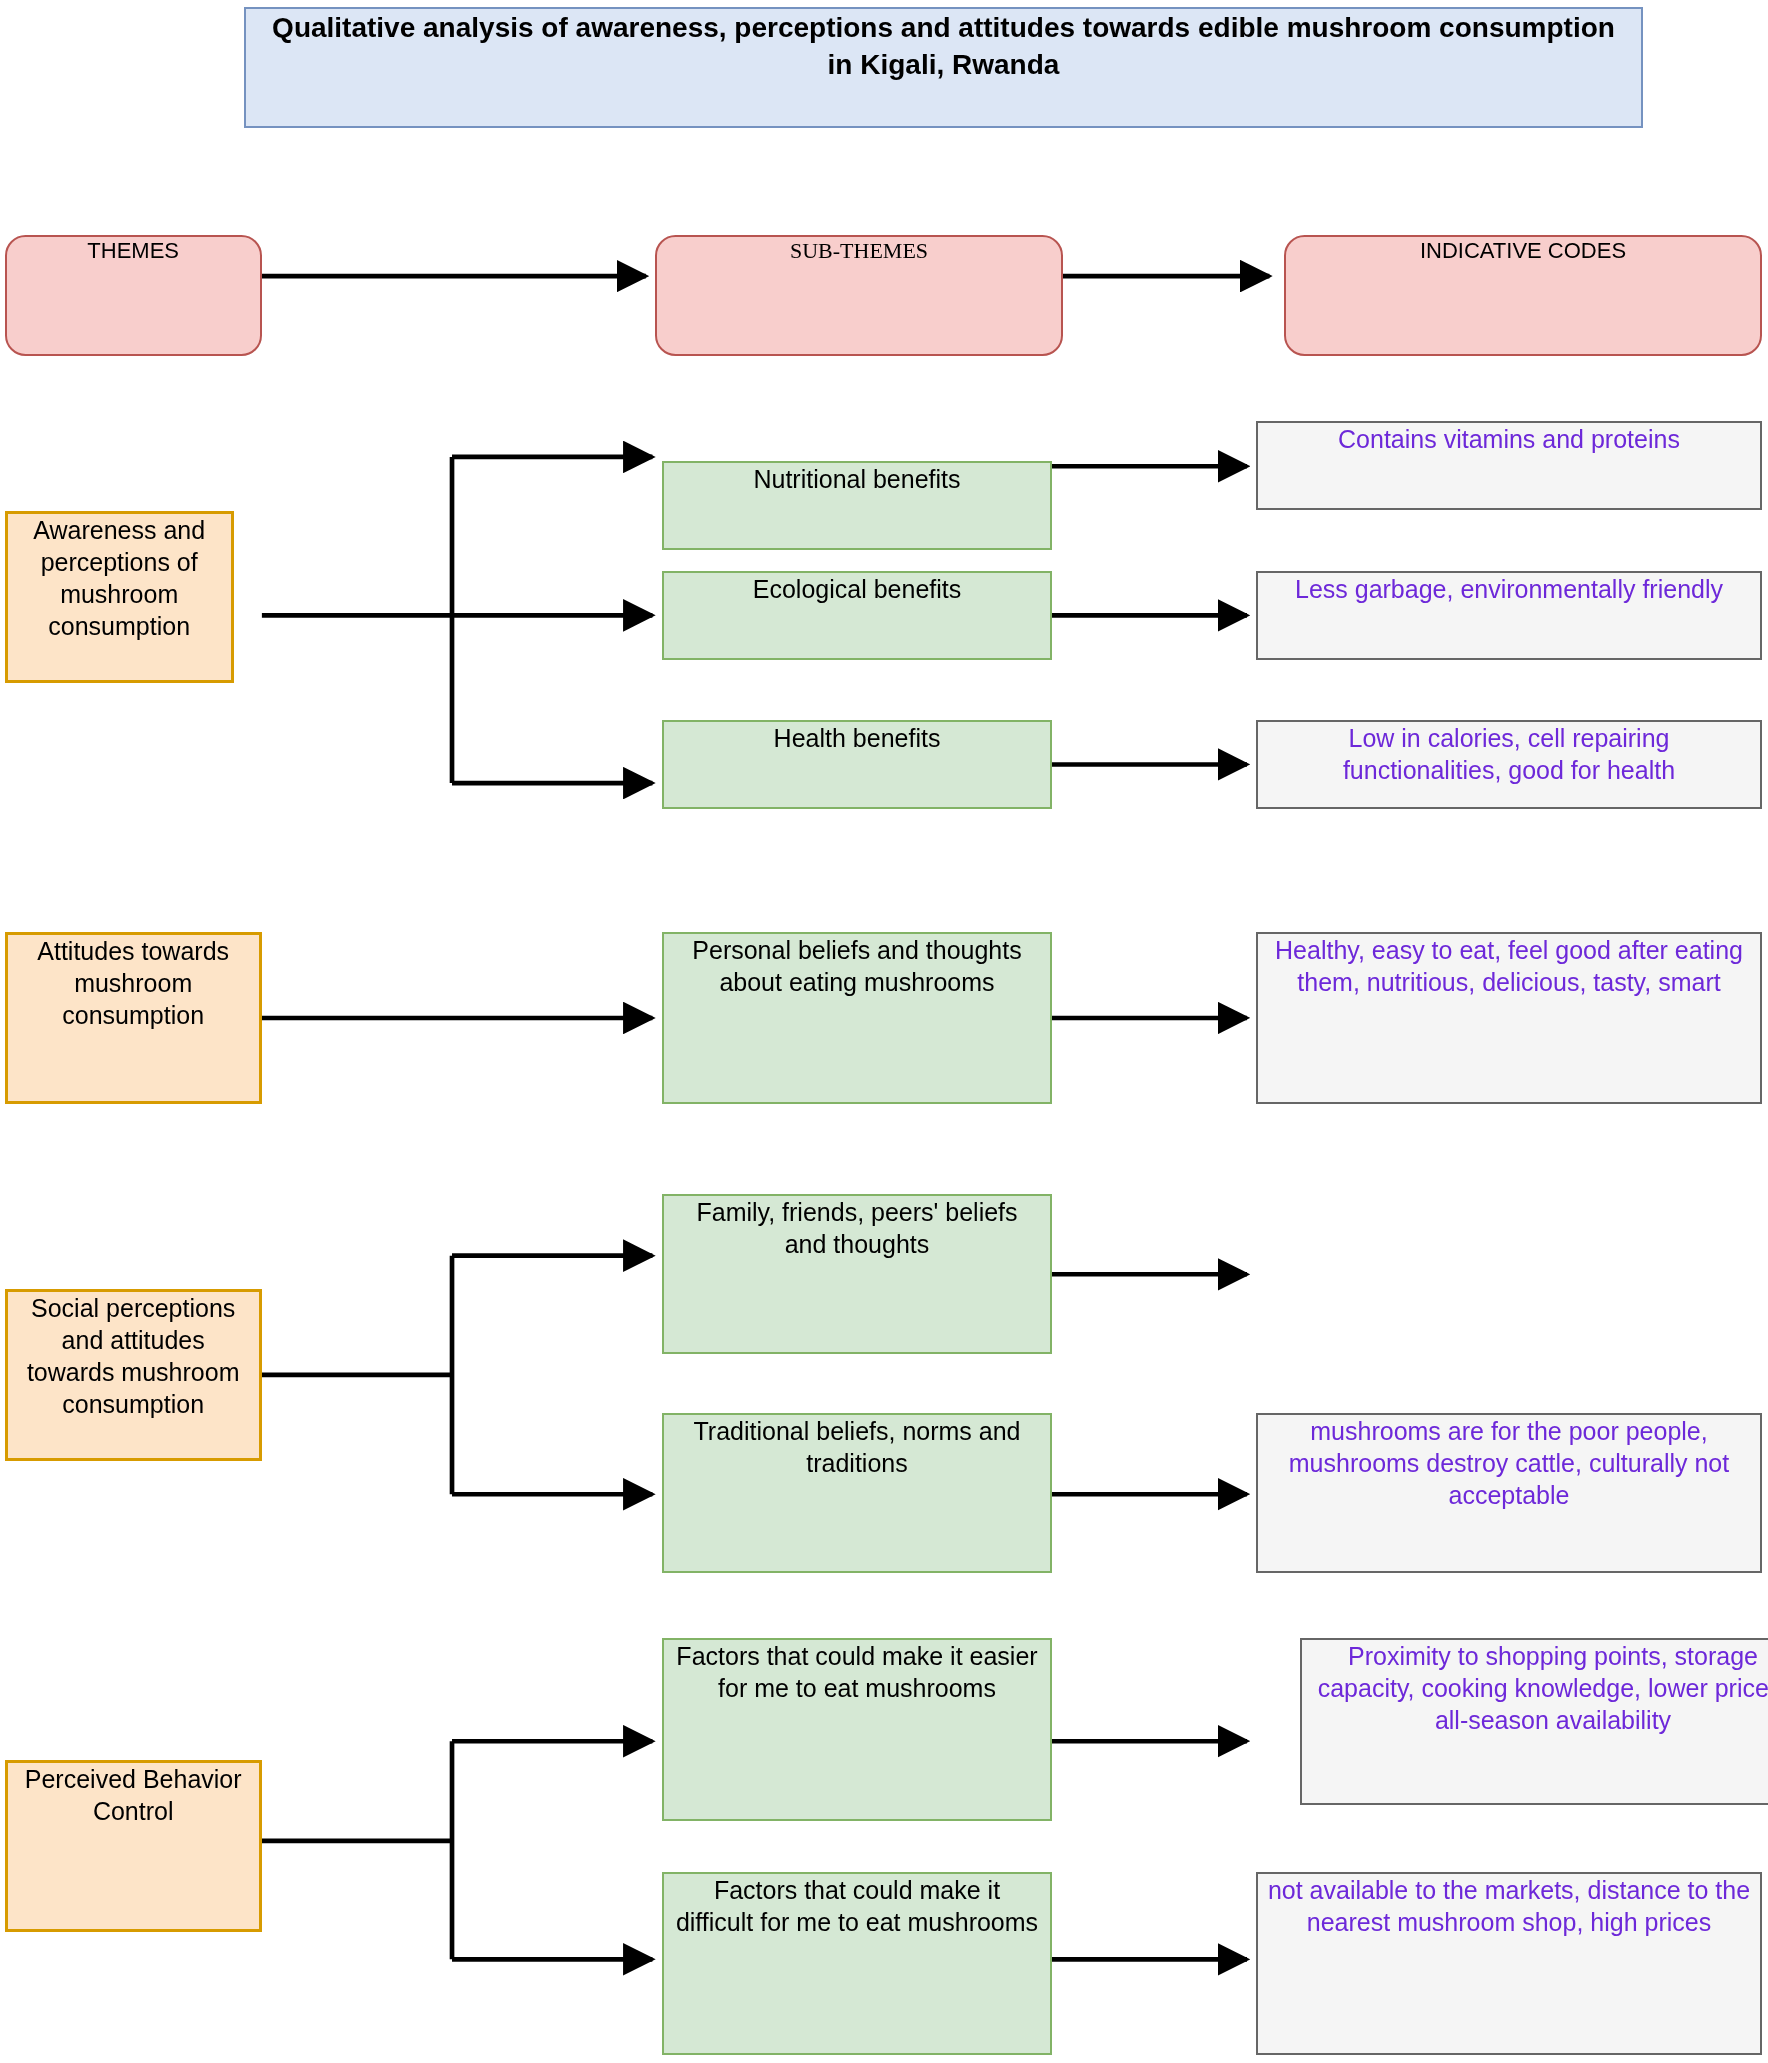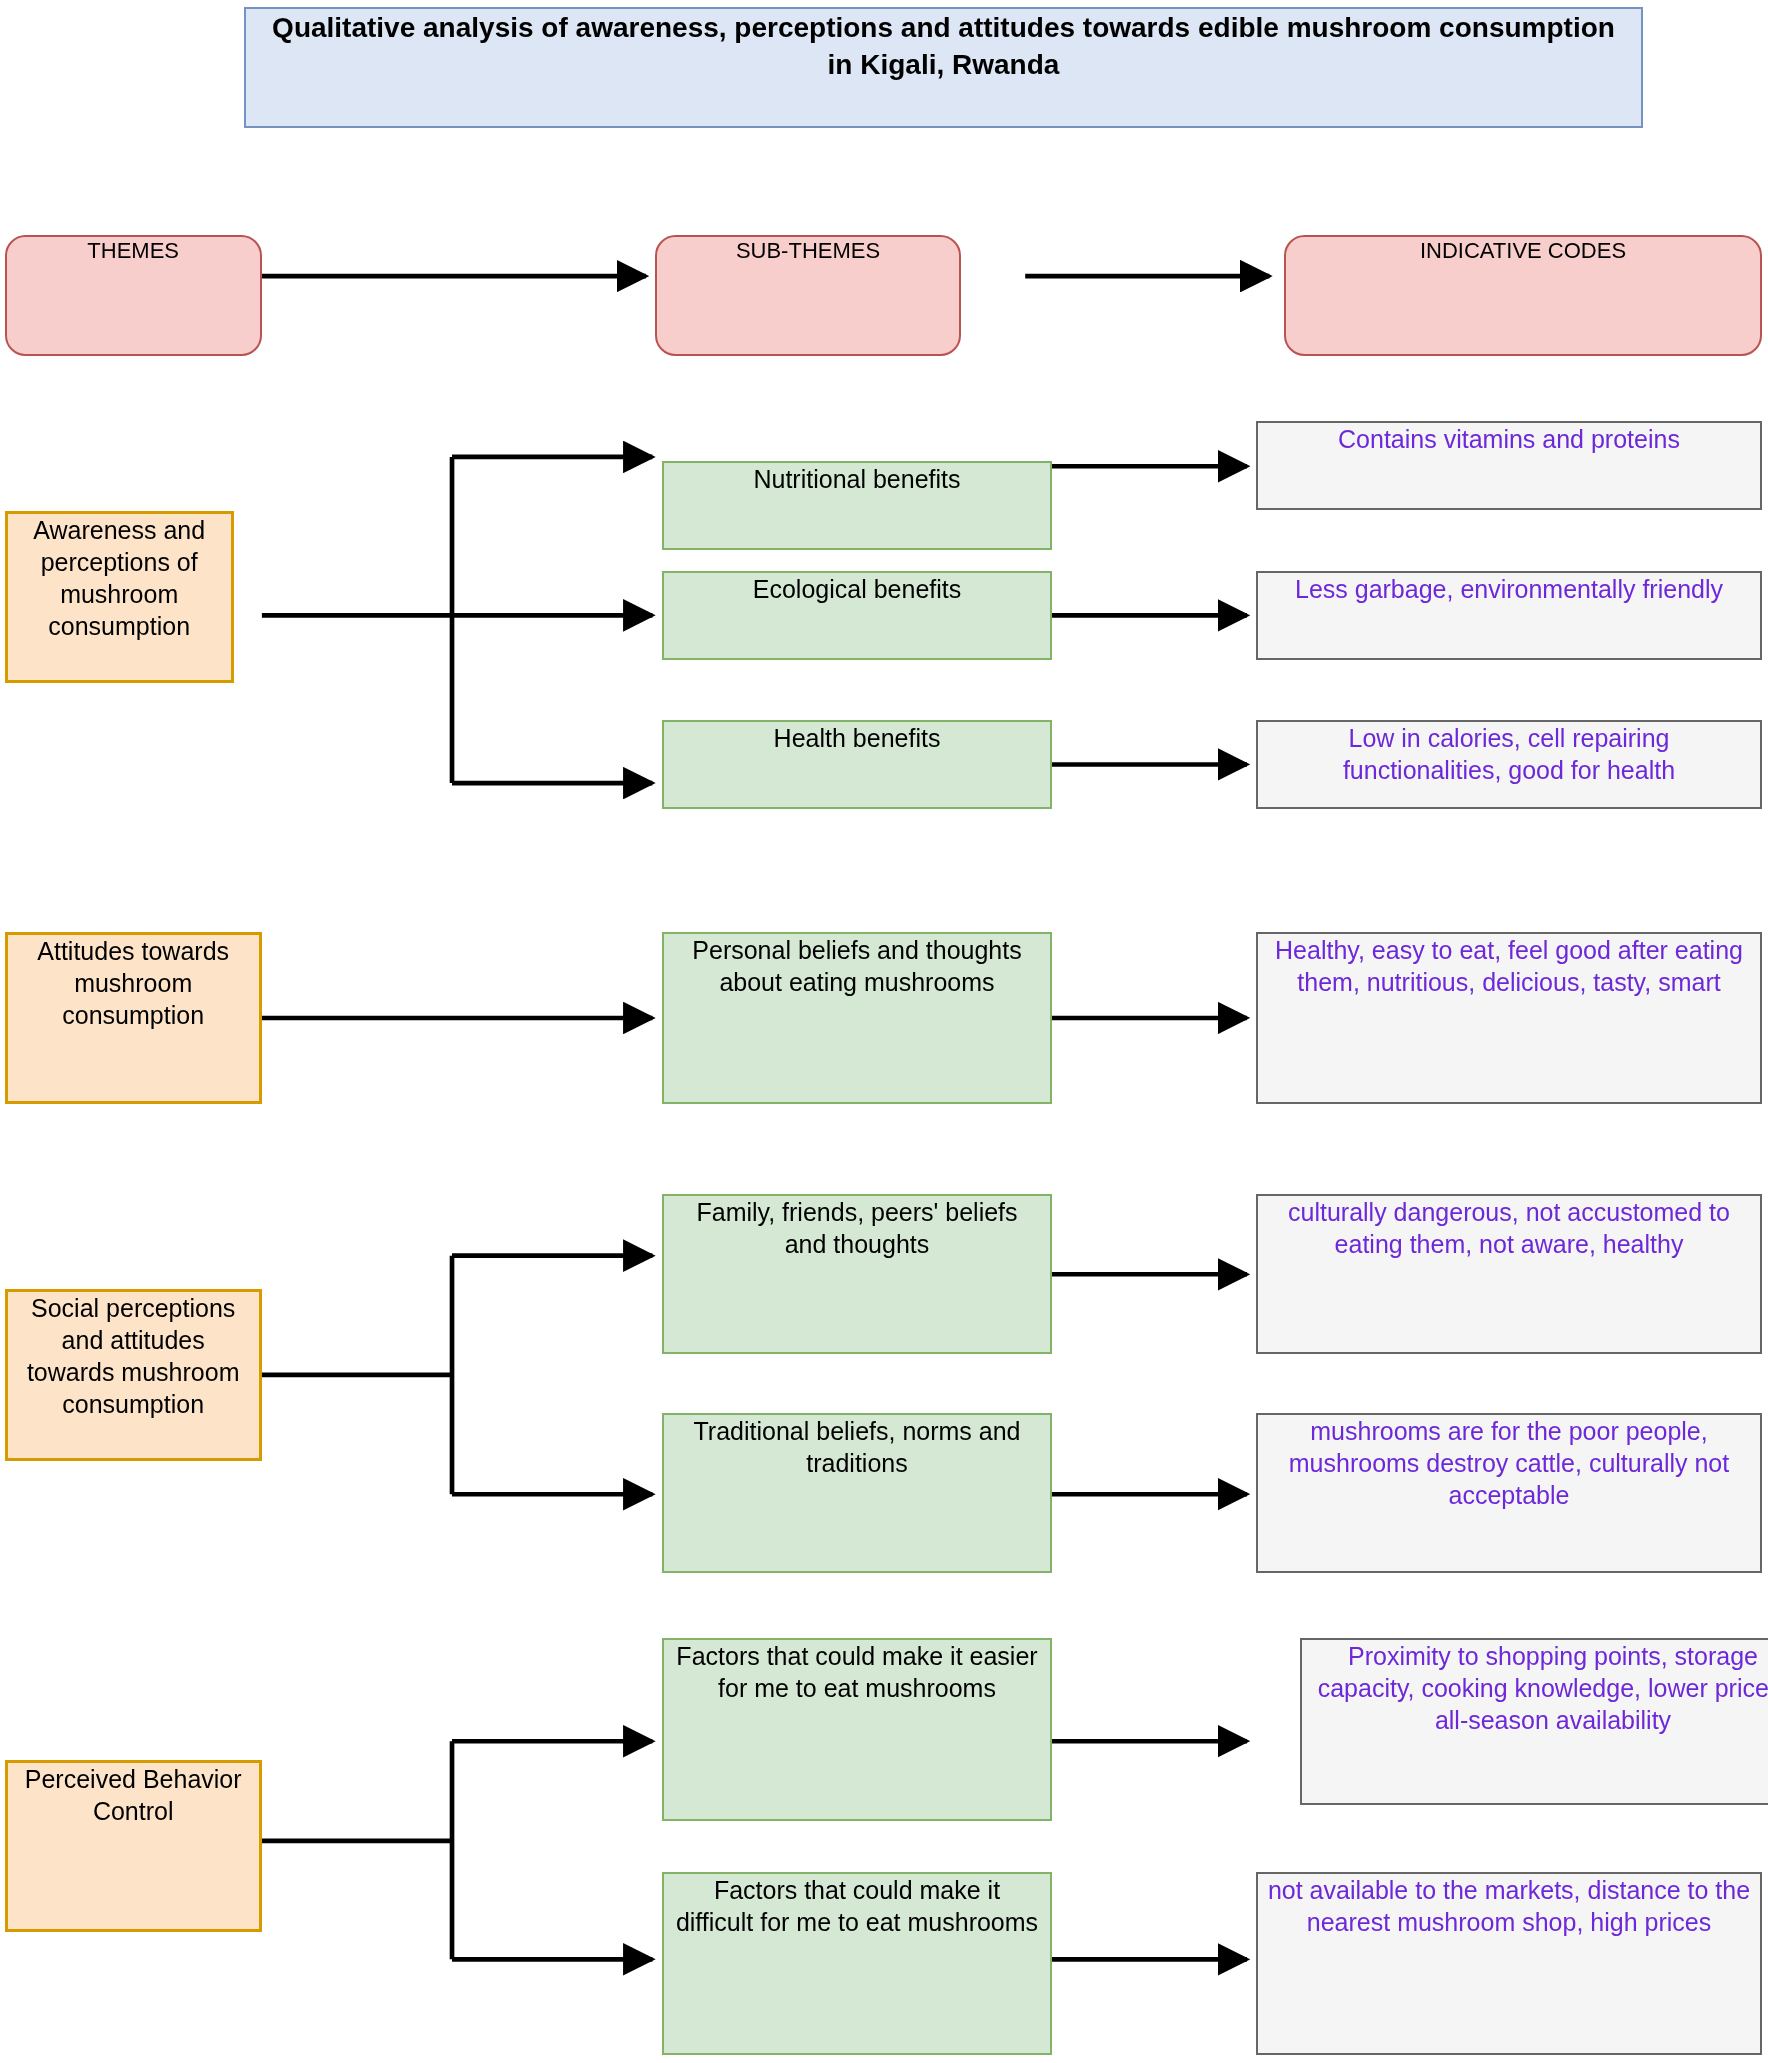--- a/index.html
+++ b/index.html
@@ -119,21 +119,21 @@
     </g>
   </svg>
 
   <div class="node title-box" style="left:244px; top:6.5px; width:1399px; height:121px;">
     <span>Qualitative analysis of awareness, perceptions and attitudes towards edible mushroom consumption in Kigali, Rwanda</span>
   </div>
 
   <div class="node header-box" style="left:4.7px; top:214px; width:257px; height:121px;">
     <span>THEMES</span>
   </div>
-  <div class="node header-box" style="left:655px; top:214px; width:306px; height:121px;">
+  <div class="node header-box" style="left:655px; top:214px; width:408px; height:121px;font-family:Liberation Serif, serif;">
     <span>SUB-THEMES</span>
   </div>
   <div class="node header-box" style="left:1284px; top:214px; width:478px; height:121px;">
     <span>INDICATIVE CODES</span>
   </div>
 
   <div class="node theme-box" style="left:4.7px; top:511px; width:229px; height:172px;">
     <span>Awareness and perceptions of mushroom consumption</span>
   </div>
 
@@ -169,23 +169,20 @@
     <span>Healthy, easy to eat, feel good after eating them, nutritious, delicious, tasty, smart</span>
   </div>
 
   <div class="node theme-box" style="left:4.7px; top:1289px; width:257px; height:172px;">
     <span>Social perceptions and attitudes towards mushroom consumption</span>
   </div>
 
   <div class="node sub-box" style="left:662px; top:1194px; width:390px; height:160px;">
     <span>Family, friends, peers' beliefs and thoughts</span>
   </div>
-  <div class="node code-box" style="left:1256px; top:1194px; width:506px; height:160px;">
-    <span>culturally dangerous, not accustomed to eating them, not aware, healthy</span>
-  </div>
 
   <div class="node sub-box" style="left:662px; top:1413px; width:390px; height:160px;">
     <span>Traditional beliefs, norms and traditions</span>
   </div>
   <div class="node code-box" style="left:1256px; top:1413px; width:506px; height:160px;">
     <span>mushrooms are for the poor people, mushrooms destroy cattle, culturally not acceptable</span>
   </div>
 
   <div class="node theme-box" style="left:4.7px; top:1760px; width:257px; height:172px;">
     <span>Perceived Behavior Control</span>

